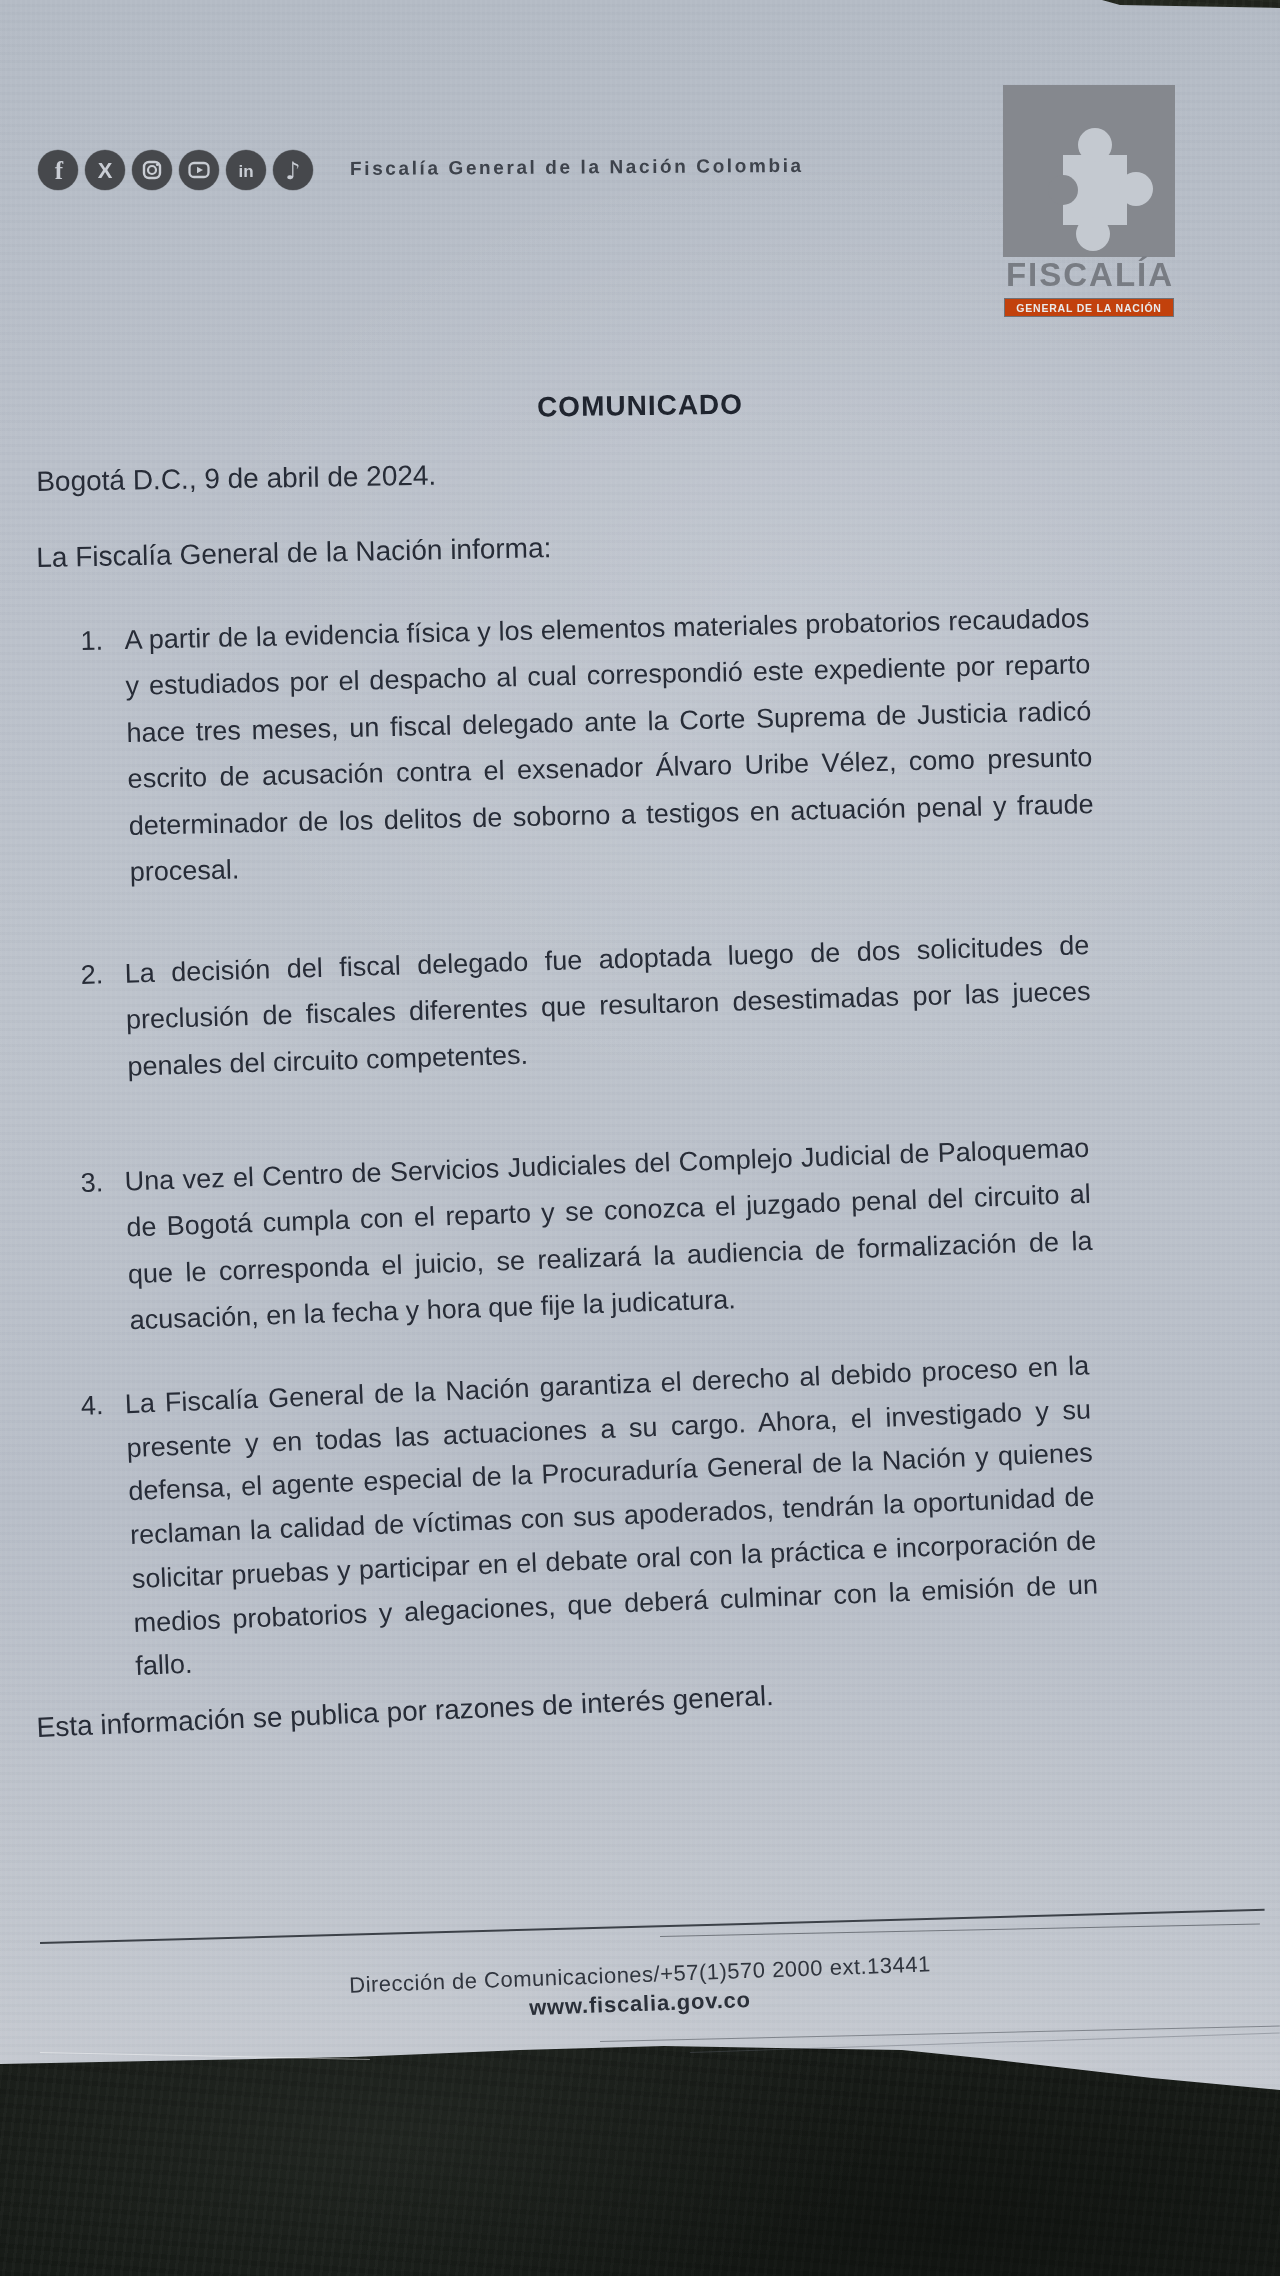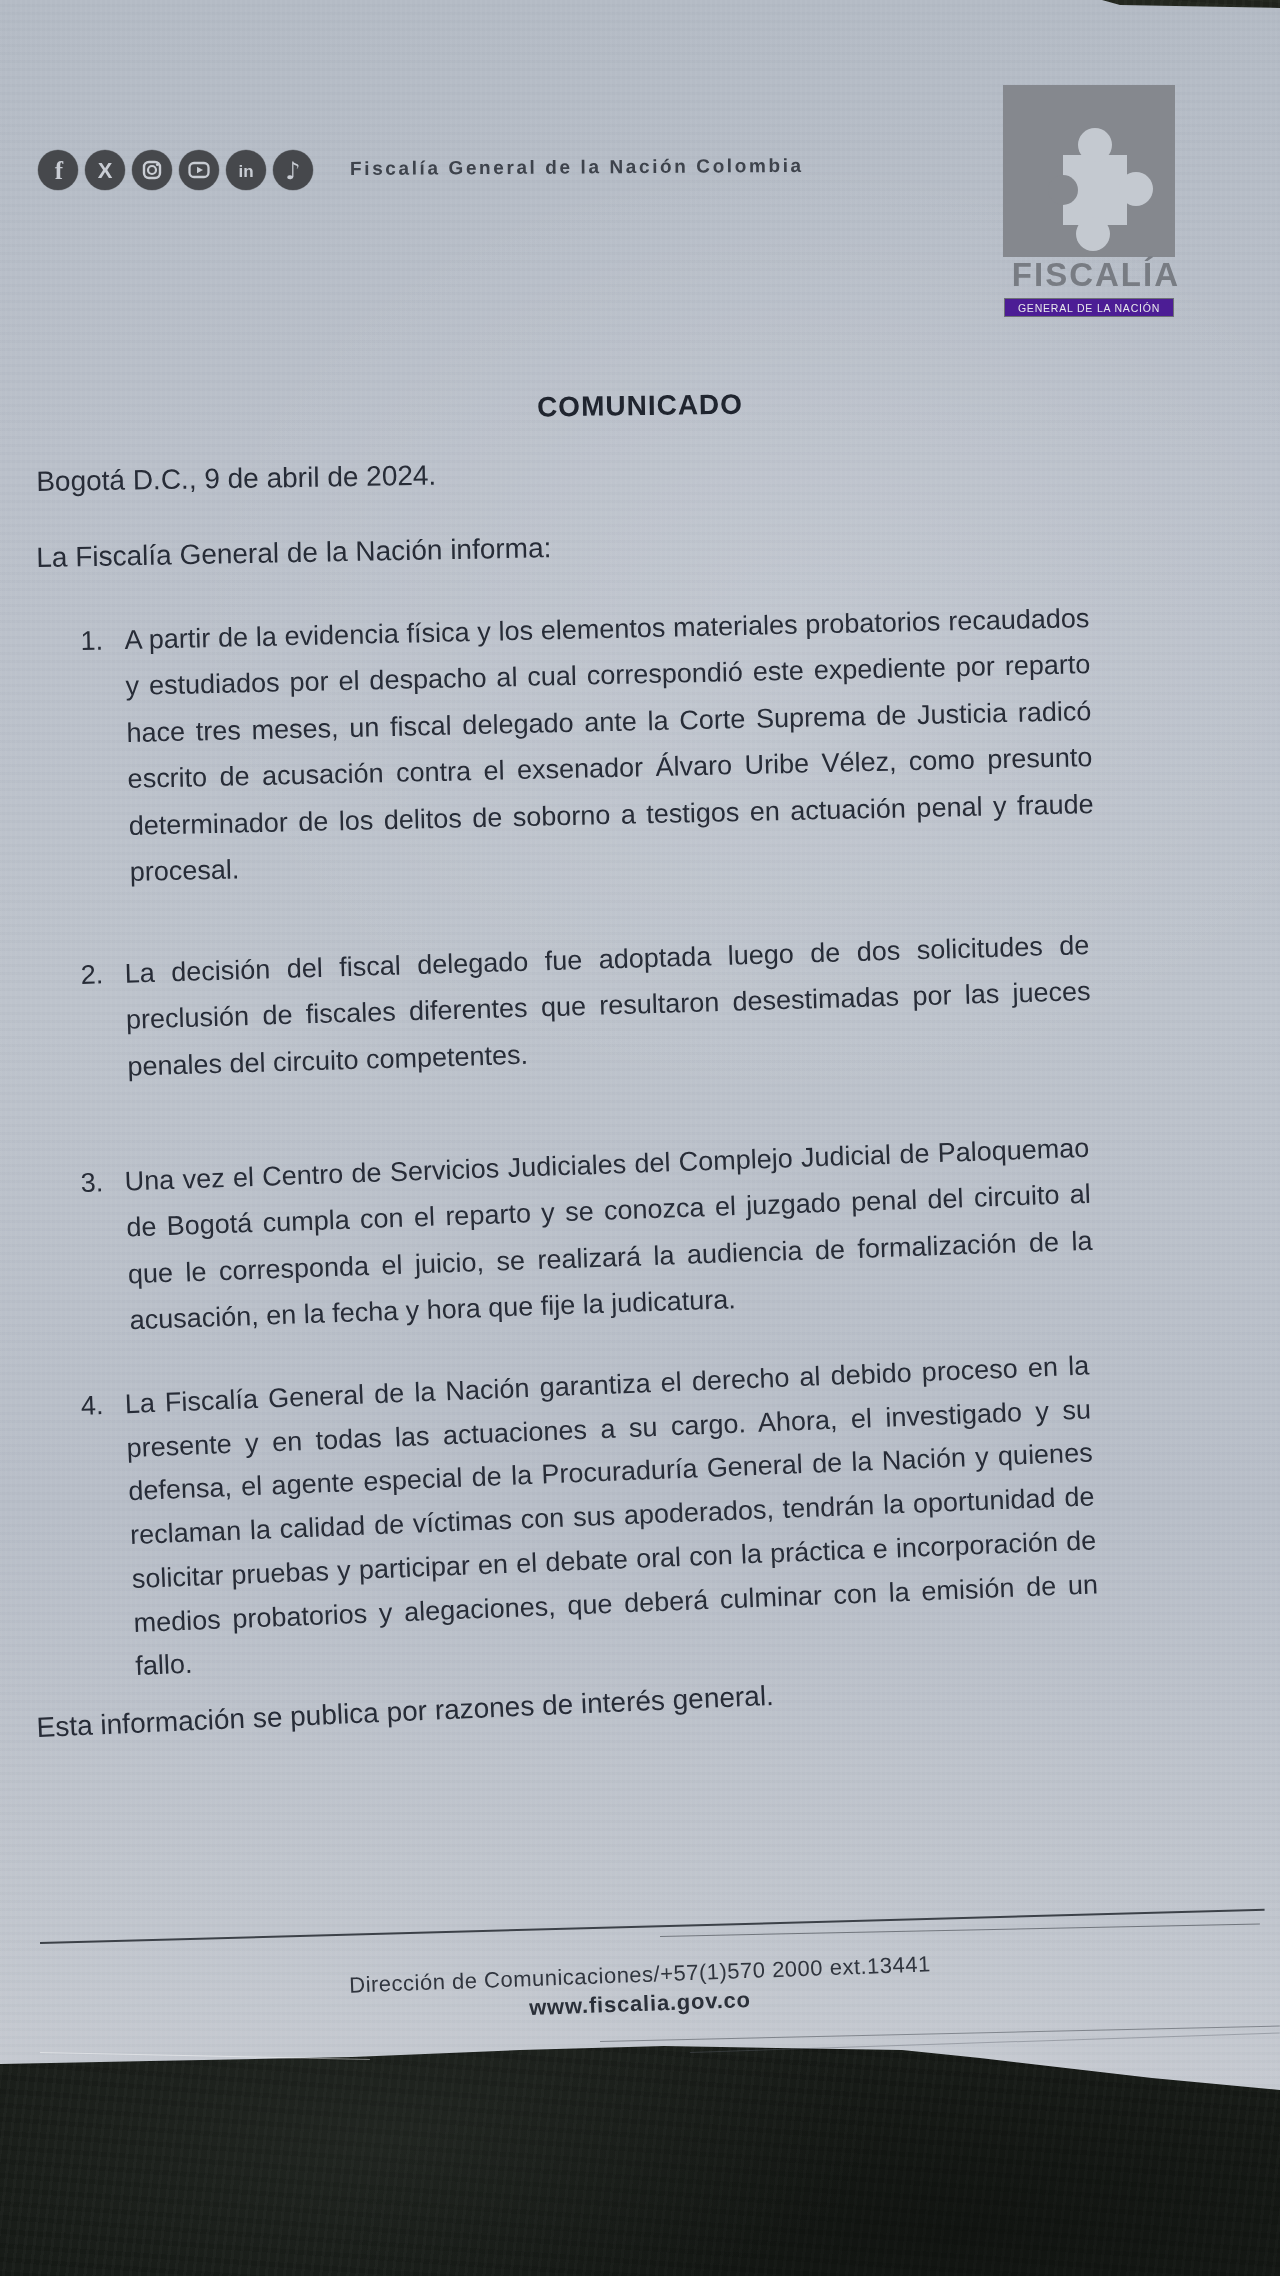--- a/index.html
+++ b/index.html
@@ -34,22 +34,22 @@
   .layer{position:absolute;z-index:3;}
 
   
   .social-row{left:38px;top:150px;display:flex;gap:7px;}
   .icon-circle{width:40px;height:40px;border-radius:50%;background:#46484c;display:flex;align-items:center;justify-content:center;box-shadow:0 0 0 .5px rgba(70,72,76,.4);}
   .icon-circle svg{display:block;}
   .brand-text{left:350px;top:158px;font-size:19px;font-weight:bold;letter-spacing:2.6px;color:#3e434c;transform:rotate(-.4deg);transform-origin:left top;}
 
   
   .logo-square{left:1003px;top:85px;width:172px;height:172px;background:#85888e;}
-  .logo-wordmark{left:1000px;top:256px;width:180px;text-align:right;font-size:33px;font-weight:bold;letter-spacing:2px;color:#787c83;}
-  .logo-tagline{left:1004px;top:298px;width:170px;height:19px;background:#4c1d95;border:1px solid #6e7176;box-sizing:border-box;display:flex;align-items:center;justify-content:center;font-size:10.5px;font-weight:normal;letter-spacing:.8px;color:#e9eaec;}
+  .logo-wordmark{left:1000px;top:256px;width:180px;text-align:center;font-size:33px;font-weight:bold;letter-spacing:2px;color:#787c83;}
+  .logo-tagline{left:1004px;top:298px;width:170px;height:19px;background:#c2410c;border:1px solid #6e7176;box-sizing:border-box;display:flex;align-items:center;justify-content:center;font-size:10.5px;font-weight:bold;letter-spacing:.8px;color:#e9eaec;}
 
   
   .doc-title{left:0;top:390px;width:1280px;text-align:center;font-size:28px;font-weight:bold;letter-spacing:1px;color:#20252f;transform:rotate(-.8deg);}
   .dateline{left:36px;top:466px;font-size:28px;color:#272c37;transform:rotate(-.9deg);transform-origin:left top;}
   .intro{left:36px;top:542px;font-size:28px;color:#272c37;transform:rotate(-1.1deg);transform-origin:left top;}
 
   .item{left:80px;display:flex;color:#272c37;font-size:27px;line-height:1.72;transform-origin:left top;}
   .item .num{width:44px;flex:none;}
   .item .txt{width:965px;text-align:justify;}
   .item1{top:618px;transform:rotate(-1.3deg);}

